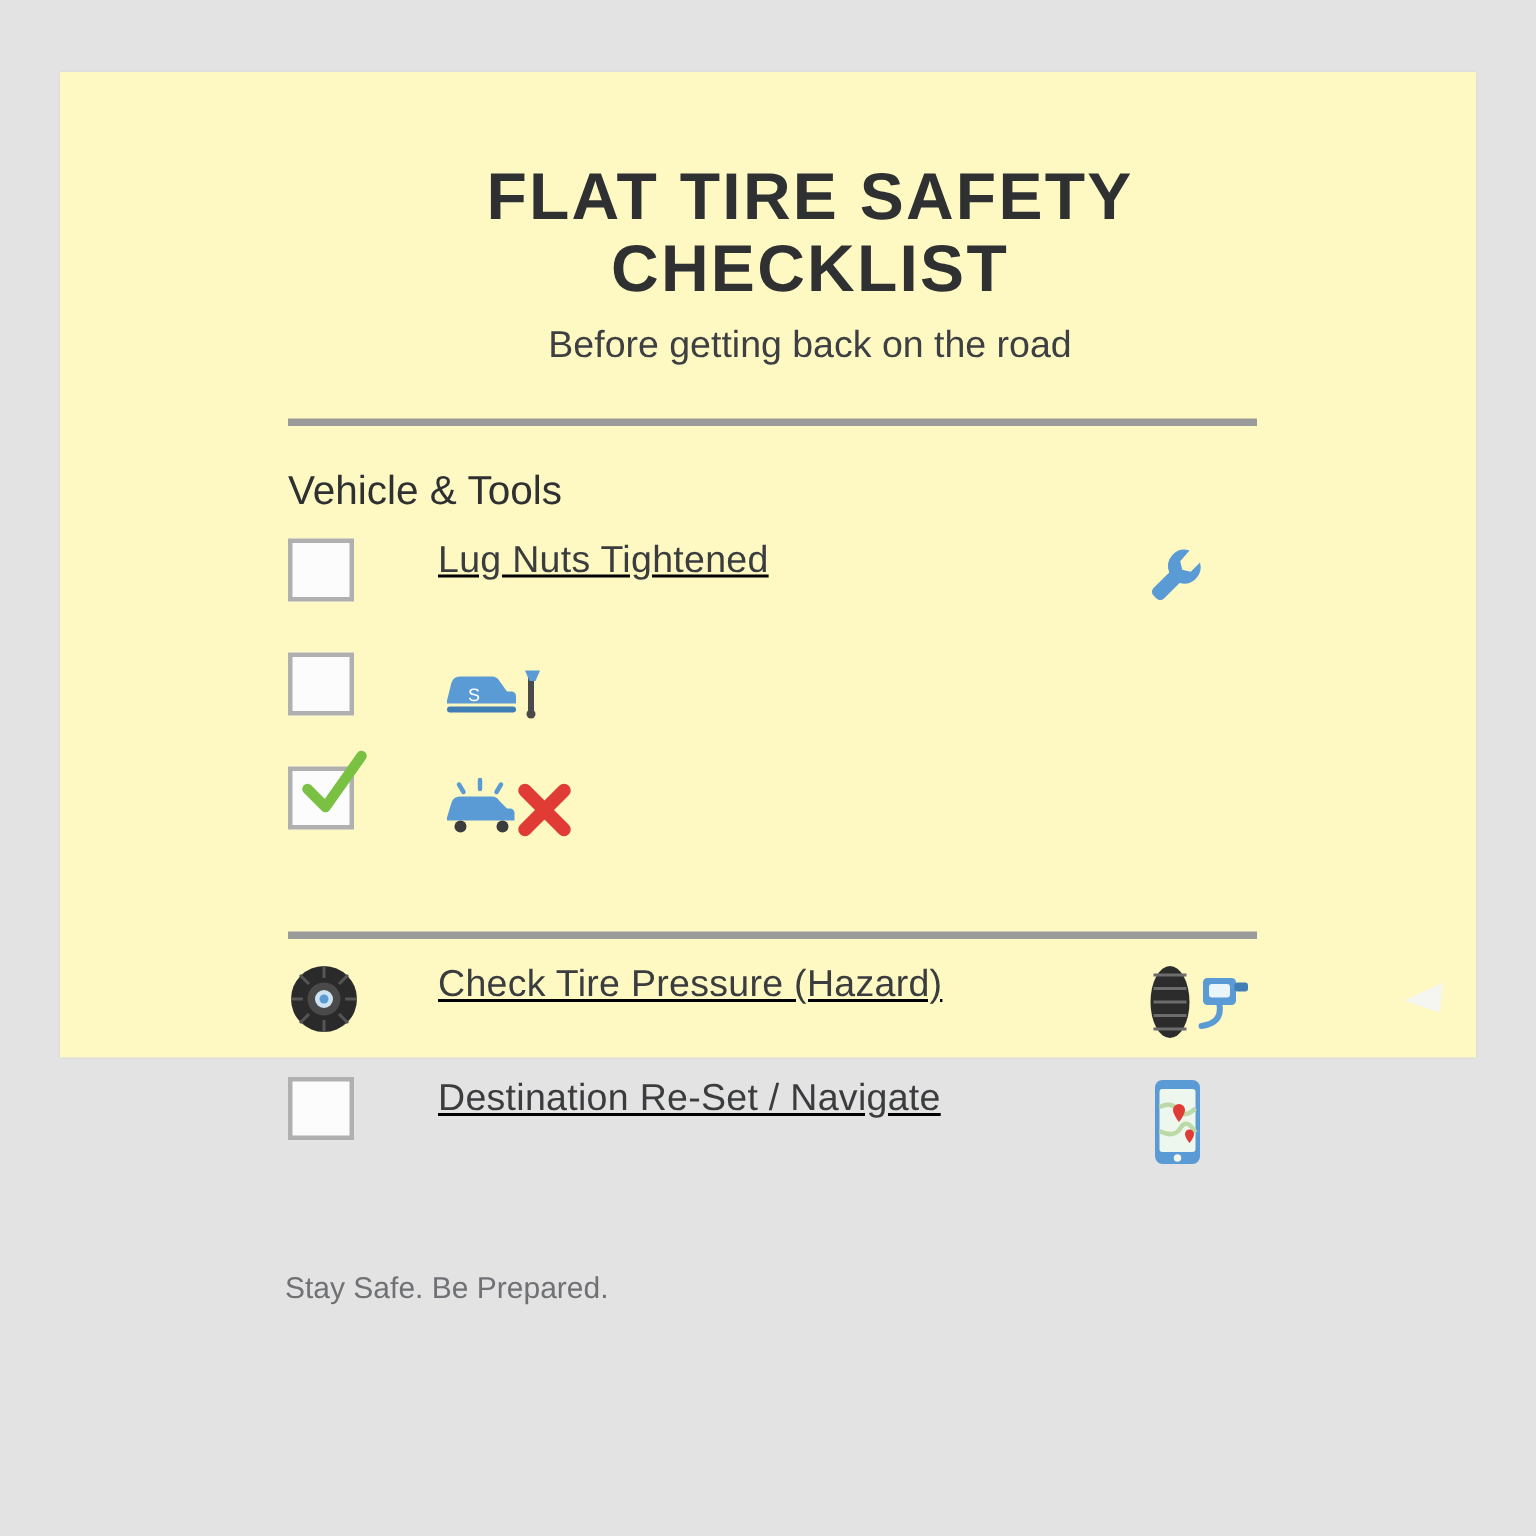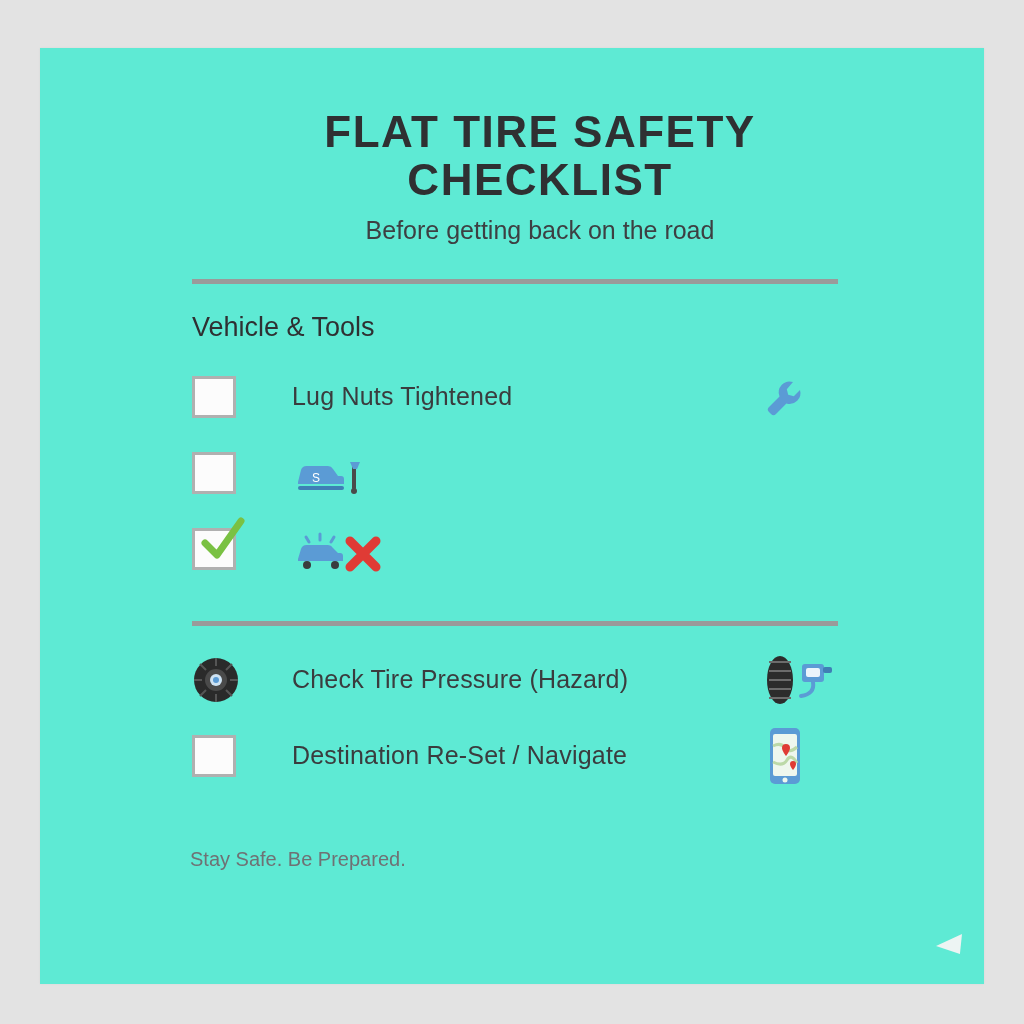--- a/index.html
+++ b/index.html
@@ -11,22 +11,22 @@
     height: 1024px;
     background: #e3e3e3;
     font-family: "Liberation Sans", sans-serif;
     overflow: hidden;
   }
   .page {
     position: absolute;
     left: 40px;
     top: 48px;
     width: 944px;
-    height: 936px;
-    background: #5eead4;
+    height: 657px;
+    background: #fef9c3;
     box-shadow: 0 0 2px rgba(0,0,0,0.06);
   }
   .card-inner {
     position: absolute;
     left: 150px;
     top: 60px;
     width: 700px;
   }
   .title {
     text-align: center;
@@ -56,23 +56,24 @@
     font-size: 27px;
     font-weight: normal;
     color: #2f3032;
     margin: 28px 0 0 2px;
   }
   .rows {
     margin-top: 16px;
   }
   .row {
     display: flex;
-    align-items: center;
+    align-items: flex-start;
     height: 76px;
     position: relative;
+    text-decoration: underline;
   }
   .box-col {
     width: 100px;
     display: flex;
     align-items: center;
     justify-content: flex-start;
     padding-left: 2px;
   }
   .checkbox {
     width: 44px;

